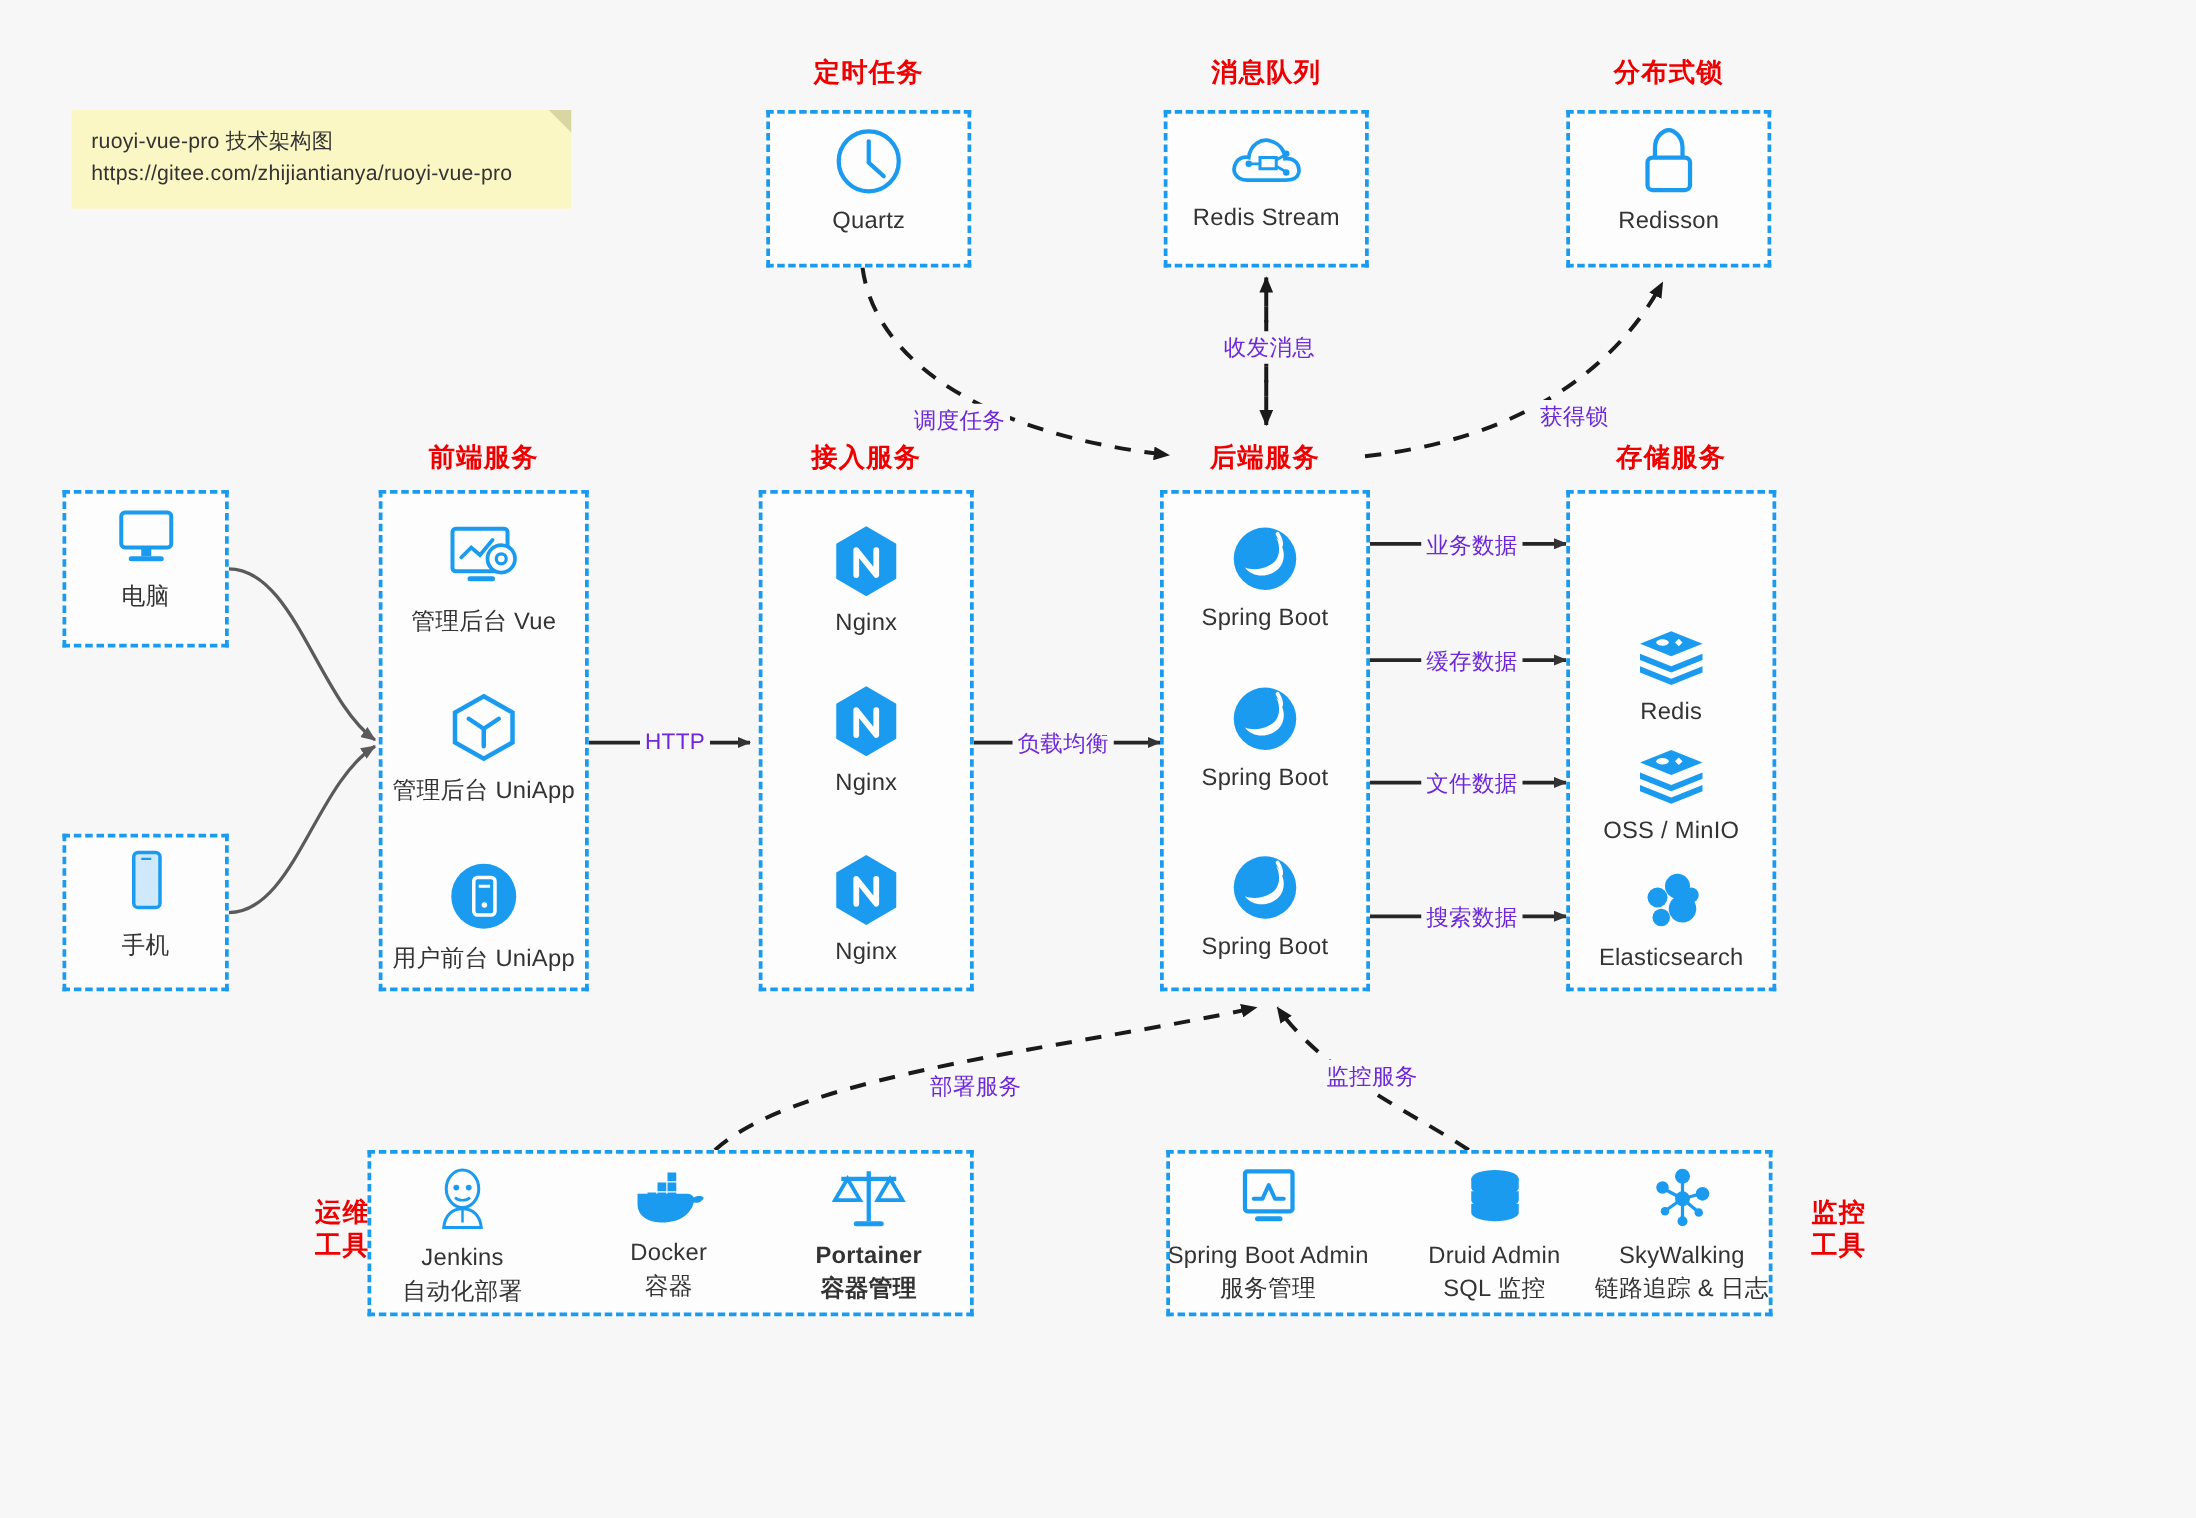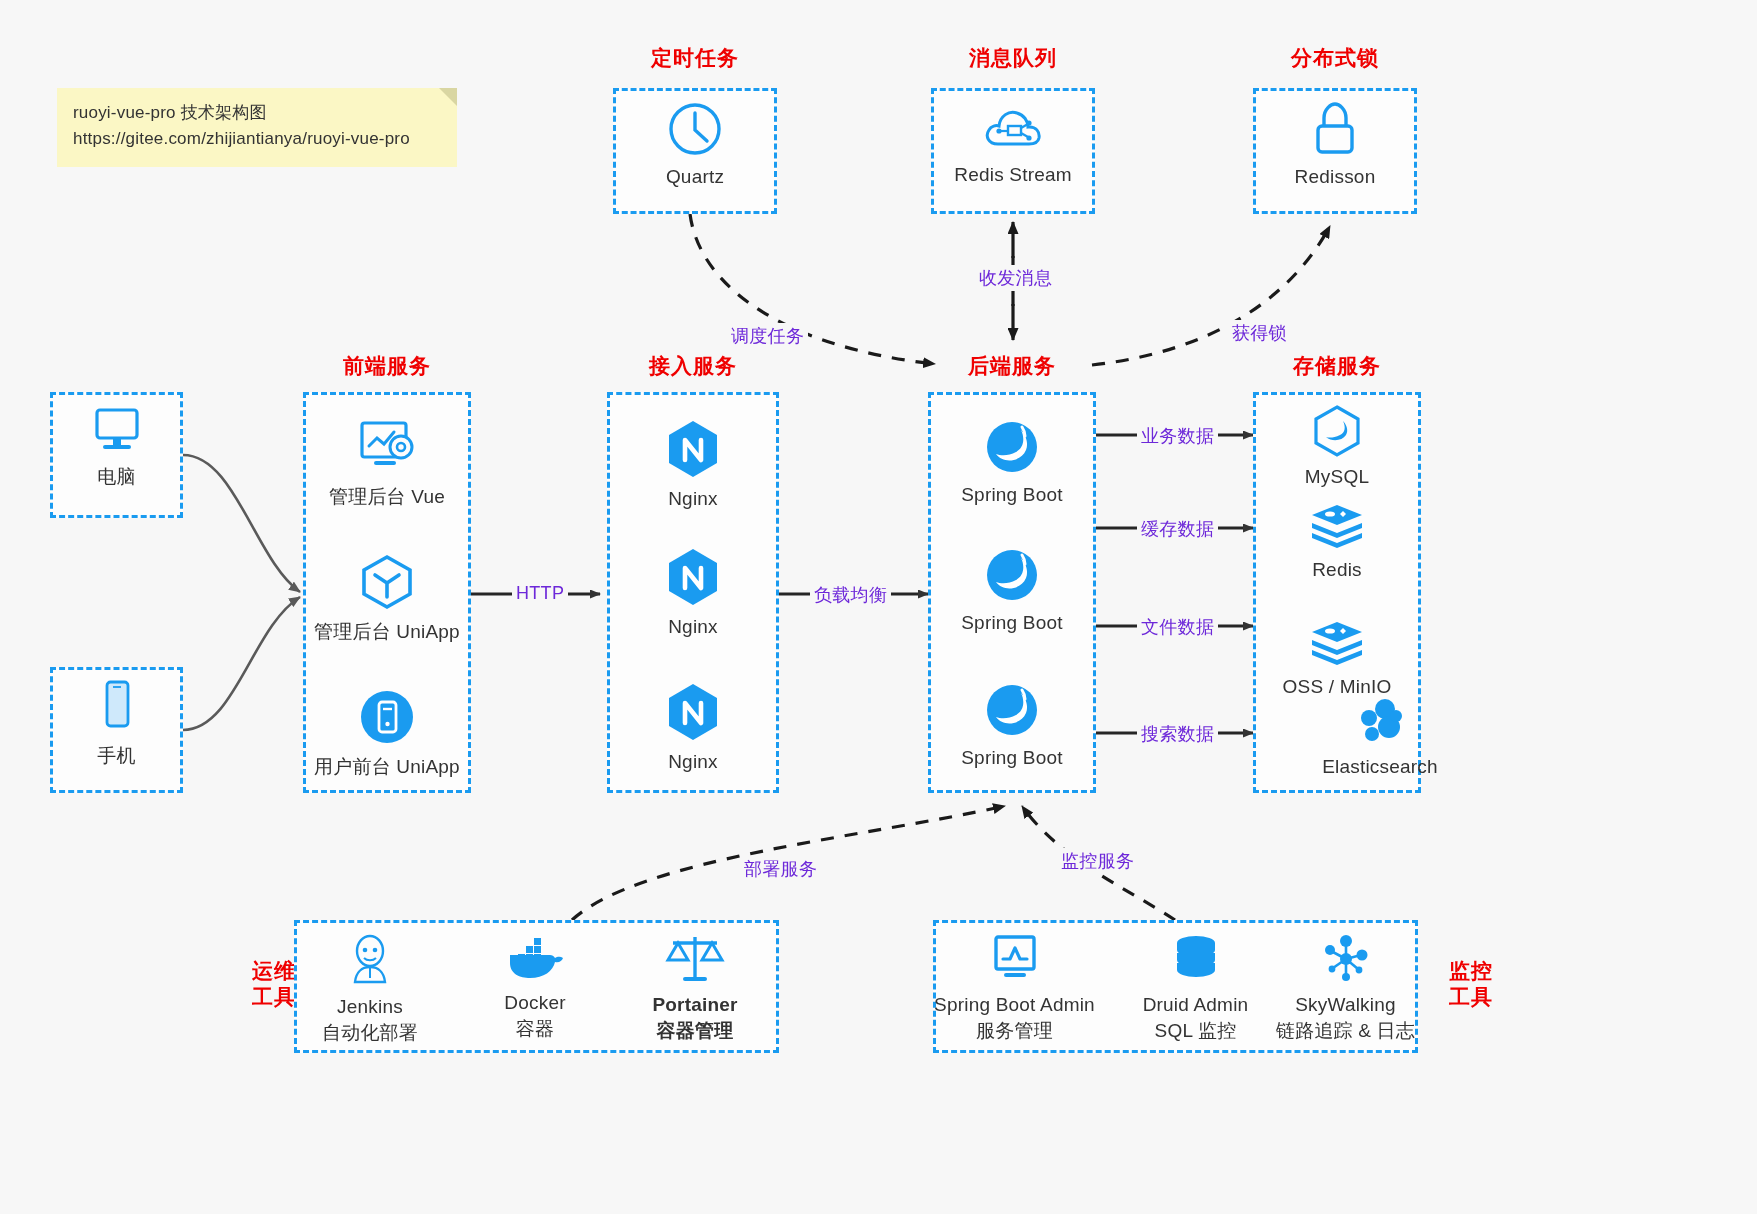--- a/index.html
+++ b/index.html
@@ -310,54 +310,45 @@
         <circle cx="29" cy="29" r="25" fill="#1a9bf0"></circle>
         <path d="M13 36 C 20 46 38 44 43 32 C 46 24 42 16 38 12 C 42 20 41 30 33 34 C 26 38 18 38 13 36 Z" fill="#ffffff"></path>
         <path d="M39 9 C 41 12 42 15 42 18" stroke="#ffffff" stroke-width="3" fill="none" stroke-linecap="round"></path>
       </svg>
     </span>
     <span class="cap">Spring Boot</span>
   </div>
 
   <div class="glabel" style="left:1253px; top:352px; width:168px;">存储服务</div>
   <div class="gbox" style="left:1253px; top:392px; width:168px; height:401px;"></div>
-  <div class="node" style="left:1253px; top:404px; width:168px;">
-    <span class="ico">
-      <svg width="54" height="54" viewBox="0 0 54 54">
-        <path d="M27 3 L48 15 L48 39 L27 51 L6 39 L6 15 Z" fill="none" stroke="#1a9bf0" stroke-width="3.2"></path>
-        <path d="M16 33 C 22 38 32 37 36 31 C 39 26 36 20 33 17 C 36 23 35 29 30 31 C 24 34 19 34 16 33 Z" fill="#1a9bf0"></path>
-      </svg>
-    </span>
-    <span class="cap">MySQL</span>
-  </div>
   <div class="node" style="left:1253px; top:501px; width:168px;">
     <span class="ico">
       <svg width="58" height="50" viewBox="0 0 58 50">
         <path d="M29 4 L54 14 L29 24 L4 14 Z" fill="#1a9bf0"></path>
         <path d="M4 22 L29 32 L54 22 L54 27 L29 37 L4 27 Z" fill="#1a9bf0"></path>
         <path d="M4 32 L29 42 L54 32 L54 37 L29 47 L4 37 Z" fill="#1a9bf0"></path>
         <ellipse cx="22" cy="13" rx="5" ry="2.6" fill="#ffffff"></ellipse>
         <path d="M35 10 L38 13 L35 16 L32 13 Z" fill="#ffffff"></path>
       </svg>
     </span>
     <span class="cap">Redis</span>
   </div>
-  <div class="node" style="left:1253px; top:618px; width:168px;">
+  <div class="node" style="left:1253px; top:596px; width:168px;">
     <span class="ico">
       <svg width="58" height="50" viewBox="0 0 58 50">
         <path d="M29 4 L54 14 L29 24 L4 14 Z" fill="#1a9bf0"></path>
         <path d="M4 22 L29 32 L54 22 L54 27 L29 37 L4 27 Z" fill="#1a9bf0"></path>
         <path d="M4 32 L29 42 L54 32 L54 37 L29 47 L4 37 Z" fill="#1a9bf0"></path>
         <ellipse cx="22" cy="13" rx="5" ry="2.6" fill="#ffffff"></ellipse>
         <path d="M35 10 L38 13 L35 16 L32 13 Z" fill="#ffffff"></path>
       </svg>
     </span>
     <span class="cap">OSS / MinIO</span>
   </div>
-  <div class="node" style="left:1253px; top:696px; width:168px;padding-left:43px;">
+  <div class="node" style="left:1253px; top:696px; width:168px;">
     <span class="ico">
       <svg width="56" height="52" viewBox="0 0 56 52">
         <circle cx="33" cy="13" r="10" fill="#1a9bf0"></circle>
         <circle cx="17" cy="22" r="8" fill="#1a9bf0"></circle>
         <circle cx="37" cy="31" r="11" fill="#1a9bf0"></circle>
         <circle cx="20" cy="38" r="7" fill="#1a9bf0"></circle>
         <circle cx="44" cy="20" r="6" fill="#1a9bf0"></circle>
       </svg>
     </span>
     <span class="cap">Elasticsearch</span>

